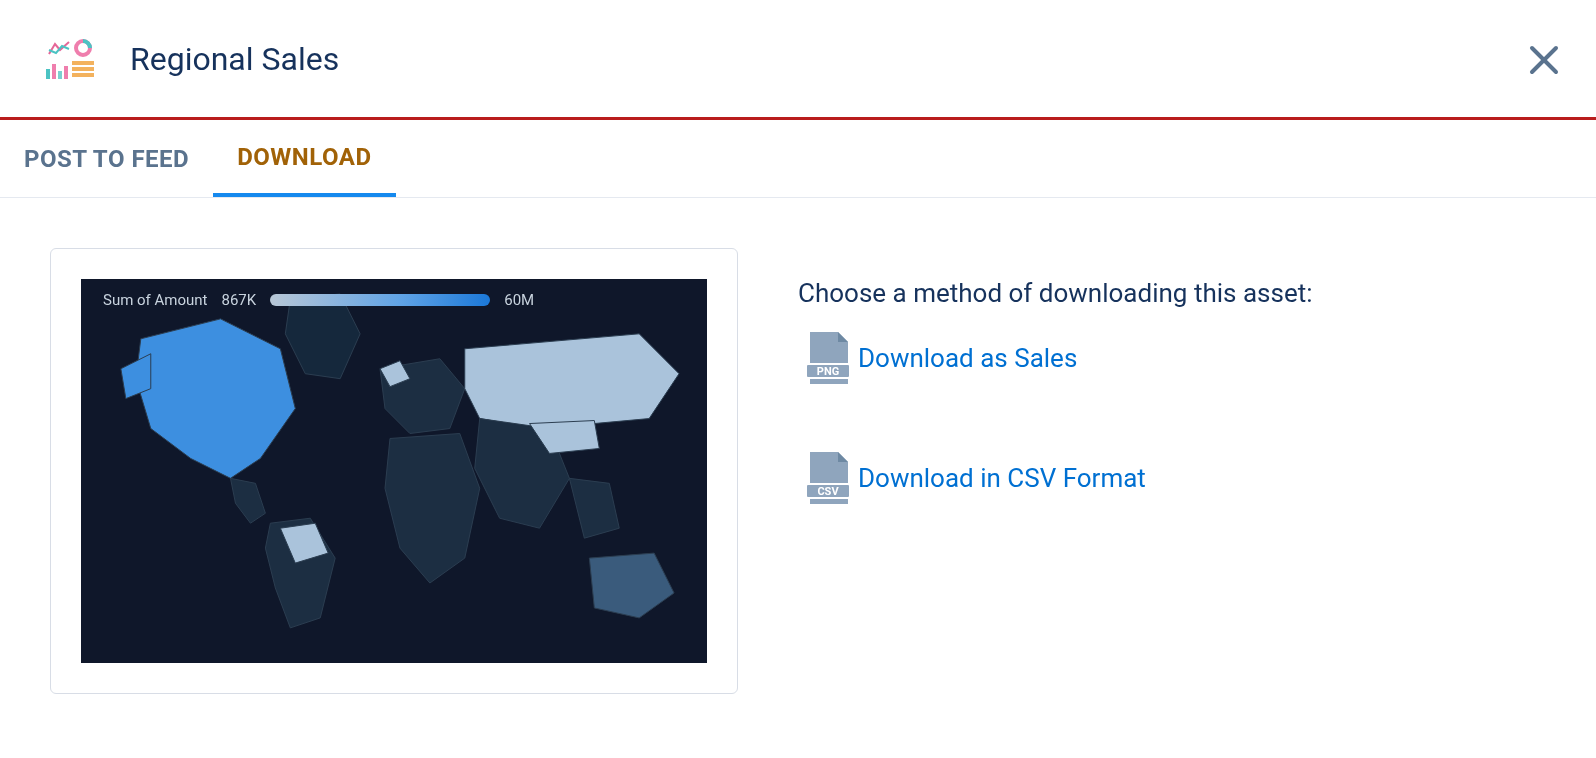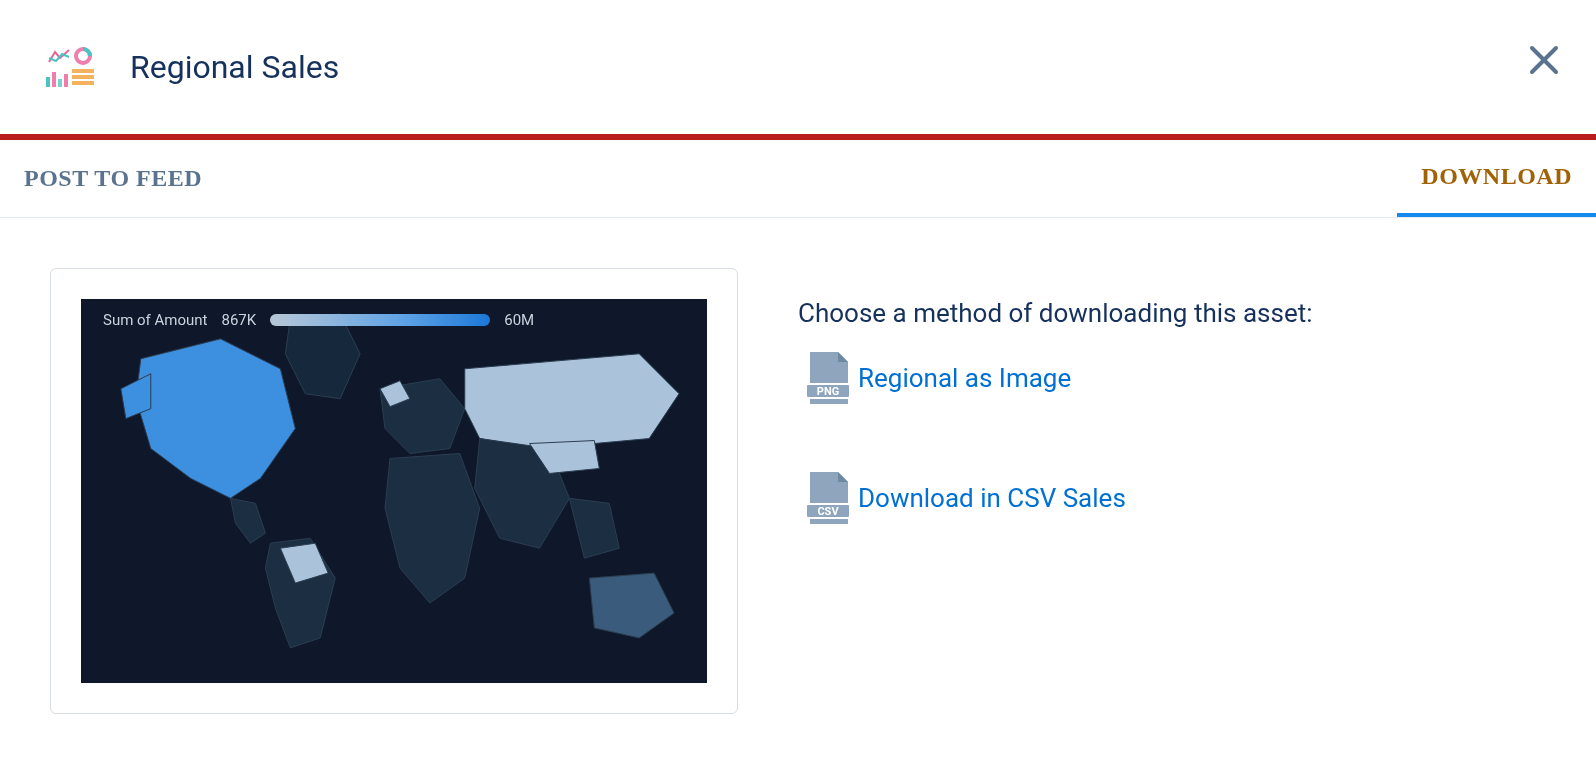--- a/index.html
+++ b/index.html
@@ -7,23 +7,23 @@
     font-family: -apple-system, BlinkMacSystemFont, "Segoe UI", Roboto, Helvetica, Arial, sans-serif;
     background: #ffffff;
     color: #16325c;
     width: 1596px;
     height: 758px;
   }
   .header {
     display: flex;
     align-items: center;
     padding: 26px 42px;
-    border-bottom: 6px solid #b91c1c;
+    border-bottom: 3px solid #b91c1c;
     position: relative;
-    height: 140px;
+    height: 120px;
   }
   .header-icon {
     width: 56px;
     height: 56px;
     display: flex;
     flex-direction: column;
     justify-content: center;
     gap: 4px;
   }
   .header-icon-row {
@@ -39,24 +39,23 @@
     margin-left: 32px;
   }
   .close-btn {
     position: absolute;
     right: 36px;
     top: 44px;
     cursor: pointer;
   }
   .tabs {
     display: flex;
-    justify-content: space-between;
+    justify-content: flex-start;
     border-bottom: 1px solid #e5e9f0;
     height: 78px;
-    font-family: Liberation Serif, serif;
   }
   .tab {
     padding: 24px 24px;
     font-size: 24px;
     font-weight: 700;
     letter-spacing: 0.5px;
     color: #5a738e;
     cursor: pointer;
     height: 100%;
     display: flex;
@@ -212,27 +211,27 @@
   <div class="download-side">
     <div class="prompt">Choose a method of downloading this asset:</div>
 
     <div class="option">
       <svg class="file-icon" viewBox="0 0 60 60">
         <path d="M12 4 H40 L50 14 V56 H12 Z" fill="#8fa5bd"></path>
         <path d="M40 4 V14 H50 Z" fill="#6e89a3"></path>
         <rect x="8" y="36" width="44" height="14" rx="2" fill="#8fa5bd" stroke="#ffffff" stroke-width="2"></rect>
         <text x="30" y="47" text-anchor="middle" font-size="11" font-weight="700" fill="#ffffff">PNG</text>
       </svg>
-      <span class="option-label">Regional as Image</span>
+      <span class="option-label">Download as Sales</span>
     </div>
 
 
     <div class="option">
       <svg class="file-icon" viewBox="0 0 60 60">
         <path d="M12 4 H40 L50 14 V56 H12 Z" fill="#8fa5bd"></path>
         <path d="M40 4 V14 H50 Z" fill="#6e89a3"></path>
         <rect x="8" y="36" width="44" height="14" rx="2" fill="#8fa5bd" stroke="#ffffff" stroke-width="2"></rect>
         <text x="30" y="47" text-anchor="middle" font-size="11" font-weight="700" fill="#ffffff">CSV</text>
       </svg>
-      <span class="option-label">Download in CSV Sales</span>
+      <span class="option-label">Download in CSV Format</span>
     </div>
   </div>
 </div>
 
 </body></html>

